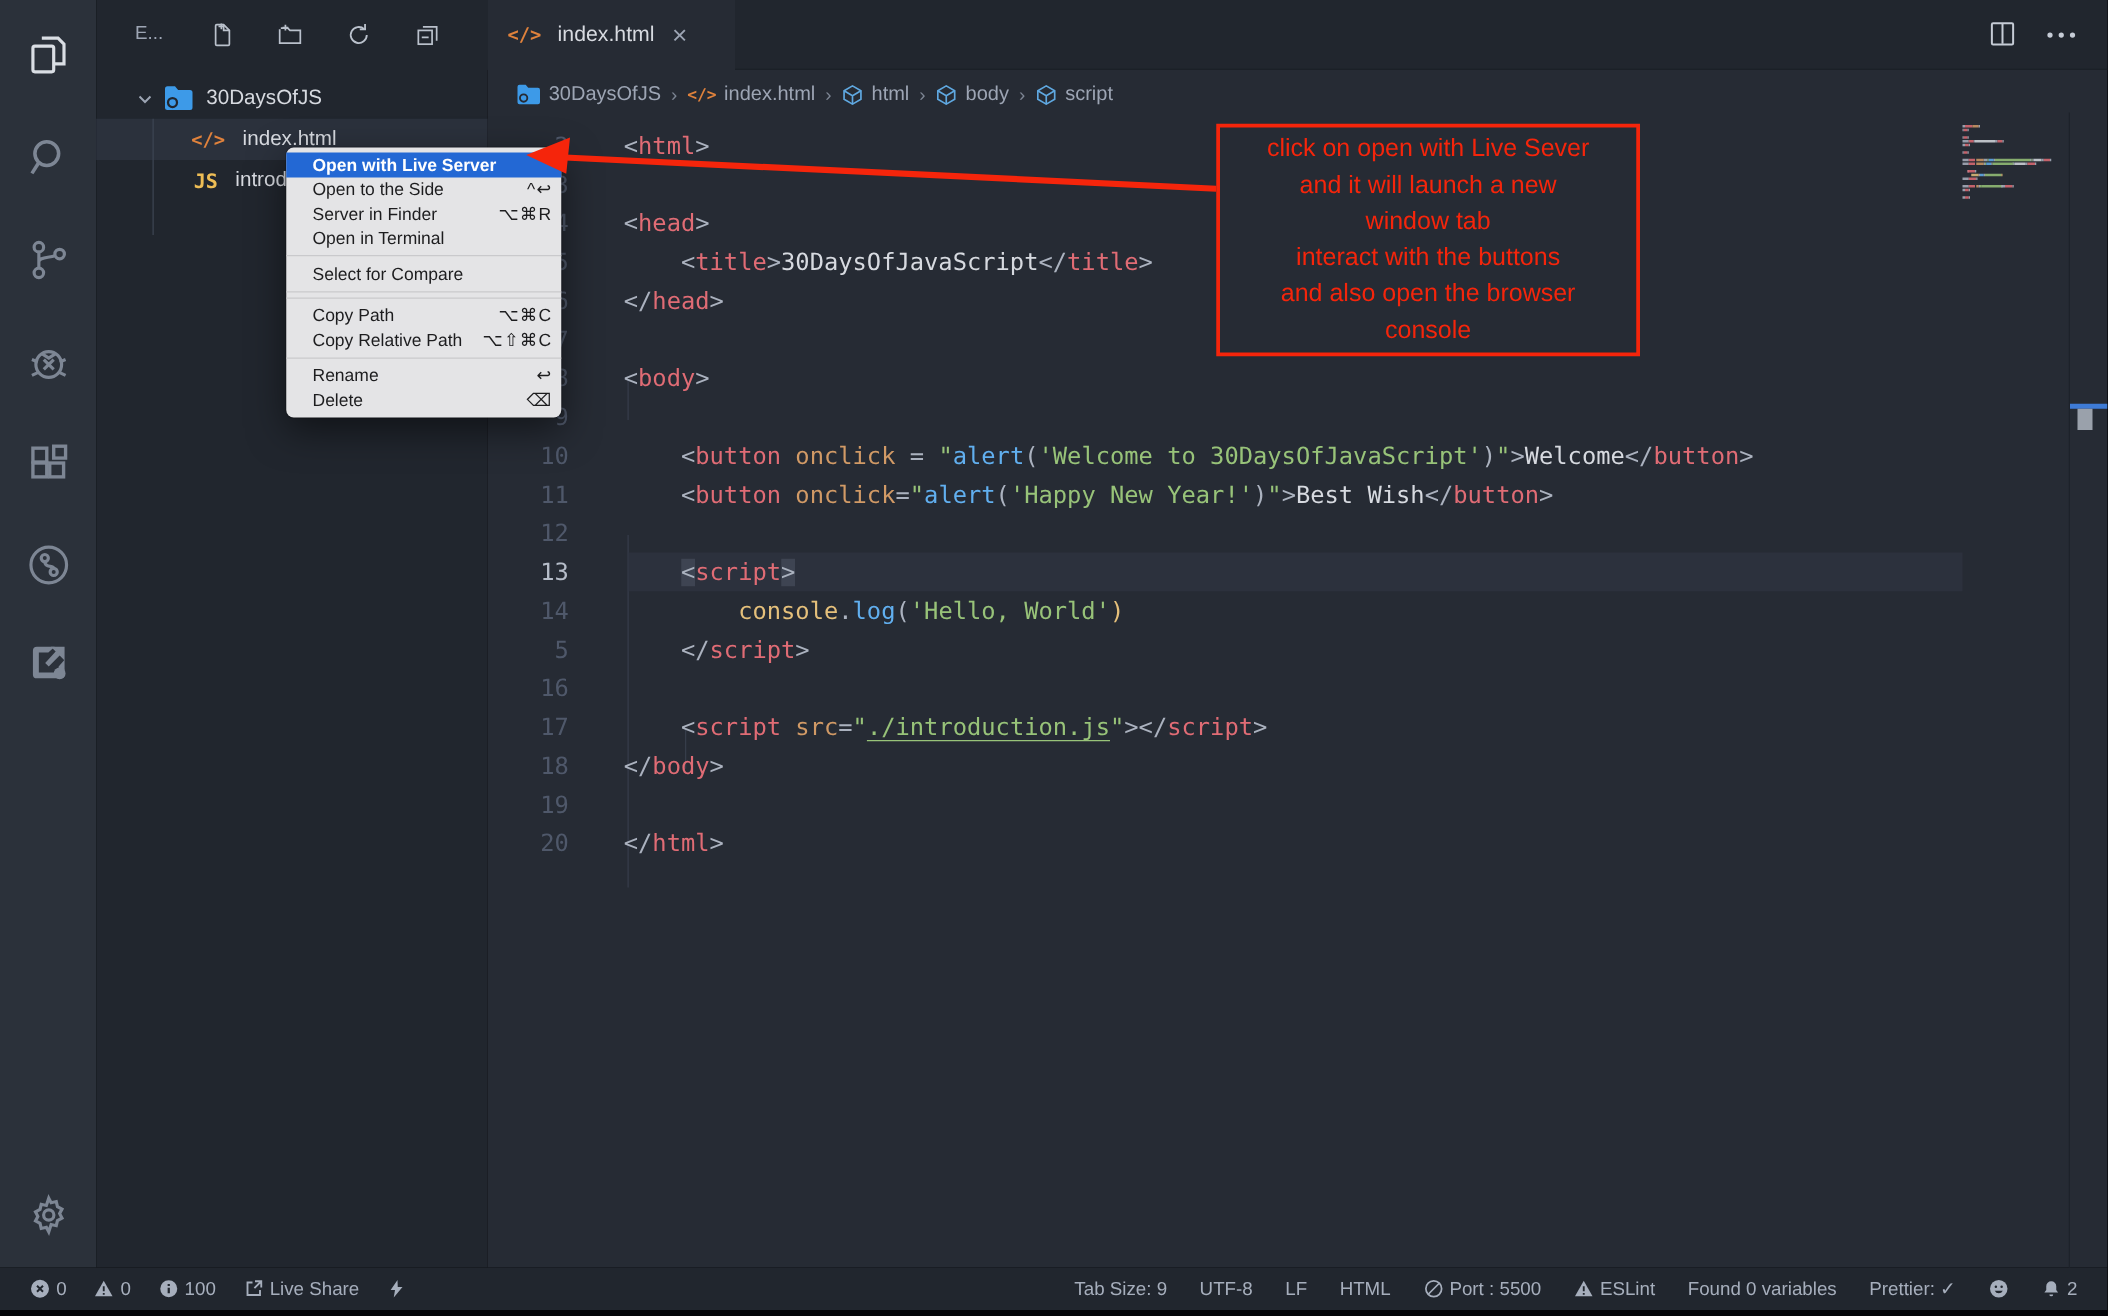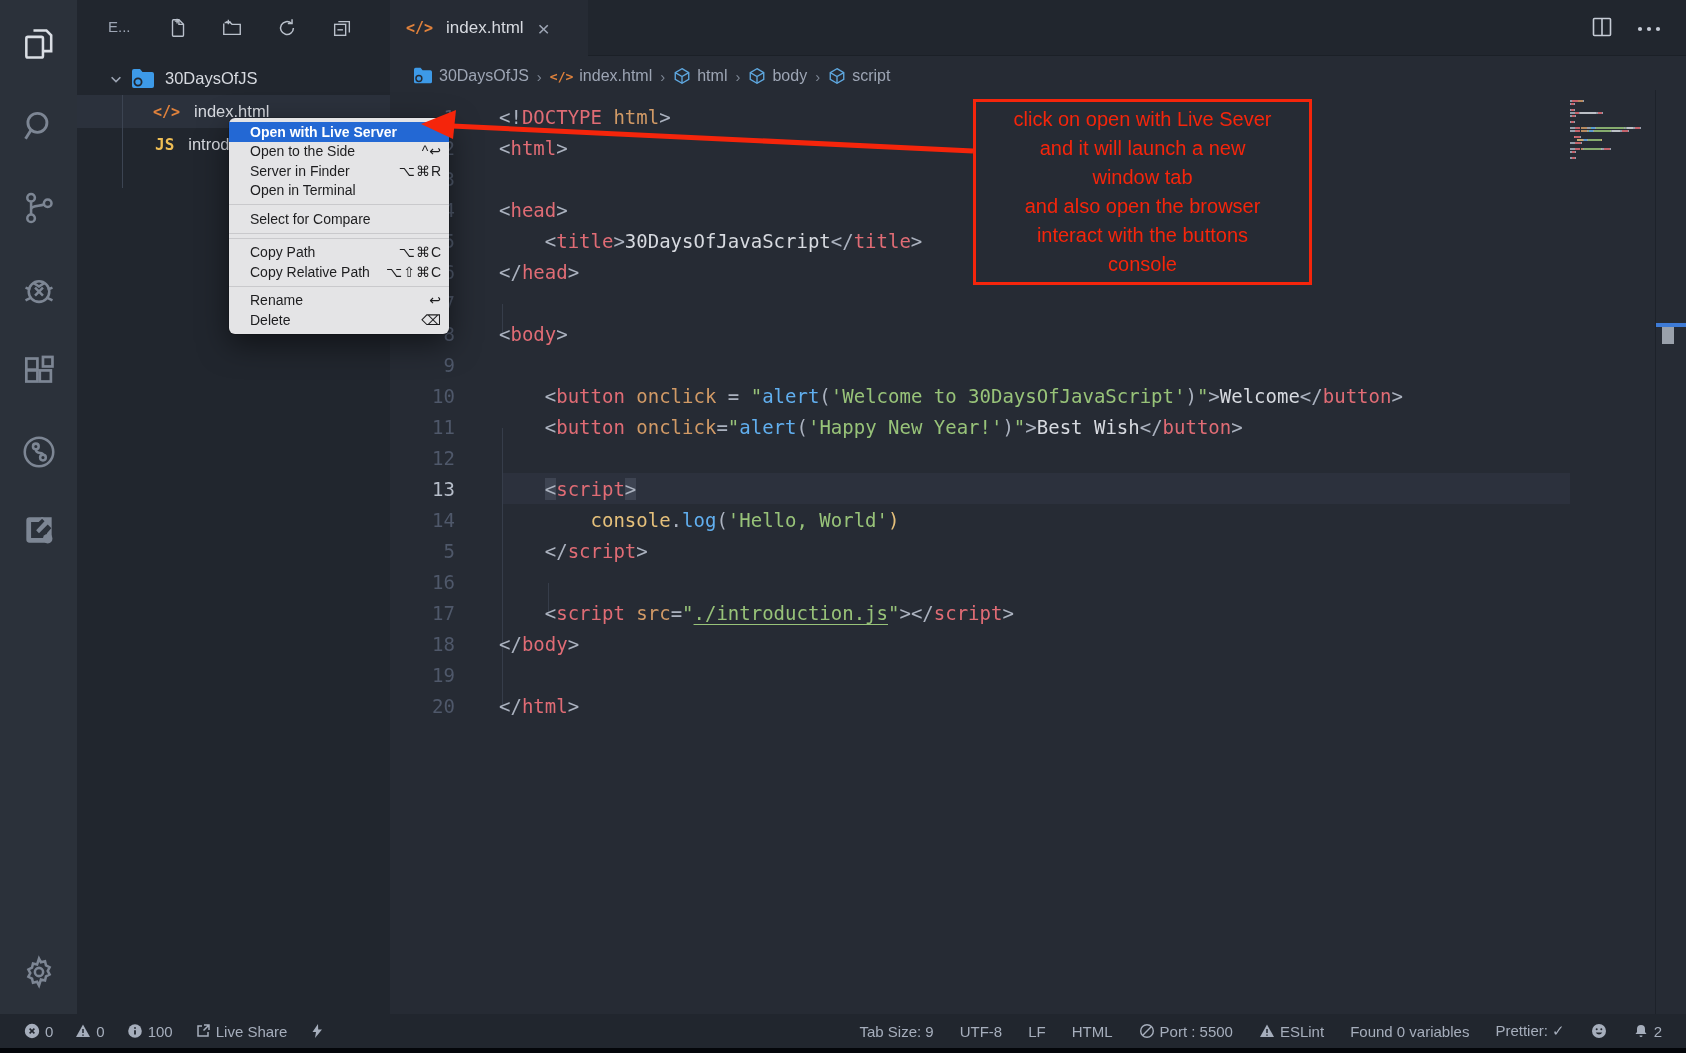--- a/index.html
+++ b/index.html
@@ -253,21 +253,20 @@
           <path d="M2 5l6 3.5L14 5M8 8.5V14.5"></path>
         </svg>
         <span>script</span>
       </span>
     </div>
 
   <div id="code-area">
     <div class="indent-guide" id="guide-head"></div>
     <div class="indent-guide" id="guide-body"></div>
     <div class="indent-guide" id="guide-script"></div>
-  <div class="code-row"><span class="ln">1</span><span class="code"><span class="tok p" style="color: rgb(171, 178, 191);">&lt;!</span><span class="tok tag" style="color: rgb(224, 108, 117);">DOCTYPE</span><span class="tok attr" style="color: rgb(209, 154, 102);"> html</span><span class="tok p" style="color: rgb(171, 178, 191);">&gt;</span></span></div>
       <div class="code-row"><span class="ln">2</span><span class="code"><span class="tok p" style="color: rgb(171, 178, 191);">&lt;</span><span class="tok tag" style="color: rgb(224, 108, 117);">html</span><span class="tok p" style="color: rgb(171, 178, 191);">&gt;</span></span></div>
       <div class="code-row"><span class="ln">3</span><span class="code"></span></div>
       <div class="code-row"><span class="ln">4</span><span class="code"><span class="tok p" style="color: rgb(171, 178, 191);">&lt;</span><span class="tok tag" style="color: rgb(224, 108, 117);">head</span><span class="tok p" style="color: rgb(171, 178, 191);">&gt;</span></span></div>
       <div class="code-row"><span class="ln">5</span><span class="code"><span class="tok p" style="color: rgb(171, 178, 191);">    &lt;</span><span class="tok tag" style="color: rgb(224, 108, 117);">title</span><span class="tok p" style="color: rgb(171, 178, 191);">&gt;</span><span class="tok txt" style="color: rgb(215, 218, 224);">30DaysOfJavaScript</span><span class="tok p" style="color: rgb(171, 178, 191);">&lt;/</span><span class="tok tag" style="color: rgb(224, 108, 117);">title</span><span class="tok p" style="color: rgb(171, 178, 191);">&gt;</span></span></div>
       <div class="code-row"><span class="ln">6</span><span class="code"><span class="tok p" style="color: rgb(171, 178, 191);">&lt;/</span><span class="tok tag" style="color: rgb(224, 108, 117);">head</span><span class="tok p" style="color: rgb(171, 178, 191);">&gt;</span></span></div>
       <div class="code-row"><span class="ln">7</span><span class="code"></span></div>
       <div class="code-row"><span class="ln">8</span><span class="code"><span class="tok p" style="color: rgb(171, 178, 191);">&lt;</span><span class="tok tag" style="color: rgb(224, 108, 117);">body</span><span class="tok p" style="color: rgb(171, 178, 191);">&gt;</span></span></div>
       <div class="code-row"><span class="ln">9</span><span class="code"></span></div>
       <div class="code-row"><span class="ln">10</span><span class="code"><span class="tok p" style="color: rgb(171, 178, 191);">    &lt;</span><span class="tok tag" style="color: rgb(224, 108, 117);">button</span><span class="tok p" style="color: rgb(171, 178, 191);"> </span><span class="tok attr" style="color: rgb(209, 154, 102);">onclick</span><span class="tok p" style="color: rgb(171, 178, 191);"> = </span><span class="tok str" style="color: rgb(152, 195, 121);">"</span><span class="tok fn" style="color: rgb(97, 175, 239);">alert</span><span class="tok p" style="color: rgb(171, 178, 191);">(</span><span class="tok str" style="color: rgb(152, 195, 121);">'Welcome to 30DaysOfJavaScript'</span><span class="tok p" style="color: rgb(171, 178, 191);">)</span><span class="tok str" style="color: rgb(152, 195, 121);">"</span><span class="tok p" style="color: rgb(171, 178, 191);">&gt;</span><span class="tok txt" style="color: rgb(215, 218, 224);">Welcome</span><span class="tok p" style="color: rgb(171, 178, 191);">&lt;/</span><span class="tok tag" style="color: rgb(224, 108, 117);">button</span><span class="tok p" style="color: rgb(171, 178, 191);">&gt;</span></span></div>
       <div class="code-row"><span class="ln">11</span><span class="code"><span class="tok p" style="color: rgb(171, 178, 191);">    &lt;</span><span class="tok tag" style="color: rgb(224, 108, 117);">button</span><span class="tok p" style="color: rgb(171, 178, 191);"> </span><span class="tok attr" style="color: rgb(209, 154, 102);">onclick</span><span class="tok p" style="color: rgb(171, 178, 191);">=</span><span class="tok str" style="color: rgb(152, 195, 121);">"</span><span class="tok fn" style="color: rgb(97, 175, 239);">alert</span><span class="tok p" style="color: rgb(171, 178, 191);">(</span><span class="tok str" style="color: rgb(152, 195, 121);">'Happy New Year!'</span><span class="tok p" style="color: rgb(171, 178, 191);">)</span><span class="tok str" style="color: rgb(152, 195, 121);">"</span><span class="tok p" style="color: rgb(171, 178, 191);">&gt;</span><span class="tok txt" style="color: rgb(215, 218, 224);">Best Wish</span><span class="tok p" style="color: rgb(171, 178, 191);">&lt;/</span><span class="tok tag" style="color: rgb(224, 108, 117);">button</span><span class="tok p" style="color: rgb(171, 178, 191);">&gt;</span></span></div>
@@ -455,22 +454,22 @@
   </div>
 
 <svg id="annotation-arrow" class="abs">
   <line x1="452" y1="126" x2="973" y2="151" stroke="#f5250b" stroke-width="5"></line>
   <polygon points="421,124 456,110 453,139" fill="#f5250b"></polygon>
 </svg>
 <div id="annotation-box" class="abs">
     <div>click on open with Live Sever</div>
     <div>and it will launch a new</div>
     <div>window tab</div>
+    <div>interact with the buttons</div>
     <div>and also open the browser</div>
-    <div>interact with the buttons</div>
     <div>console</div>
   </div>
 
 <div id="status-bar" class="abs">
   <div id="status-left">
       <div class="sb-item">
         <span style="display:flex">
           <svg viewBox="0 0 16 16" fill="none" stroke="#a6aebc" stroke-width="1.4">
             <circle cx="8" cy="8" r="6.5" fill="#a6aebc"></circle>
             <path d="m5.6 5.6 4.8 4.8M10.4 5.6l-4.8 4.8" stroke="#21262e" stroke-width="1.6"></path>

